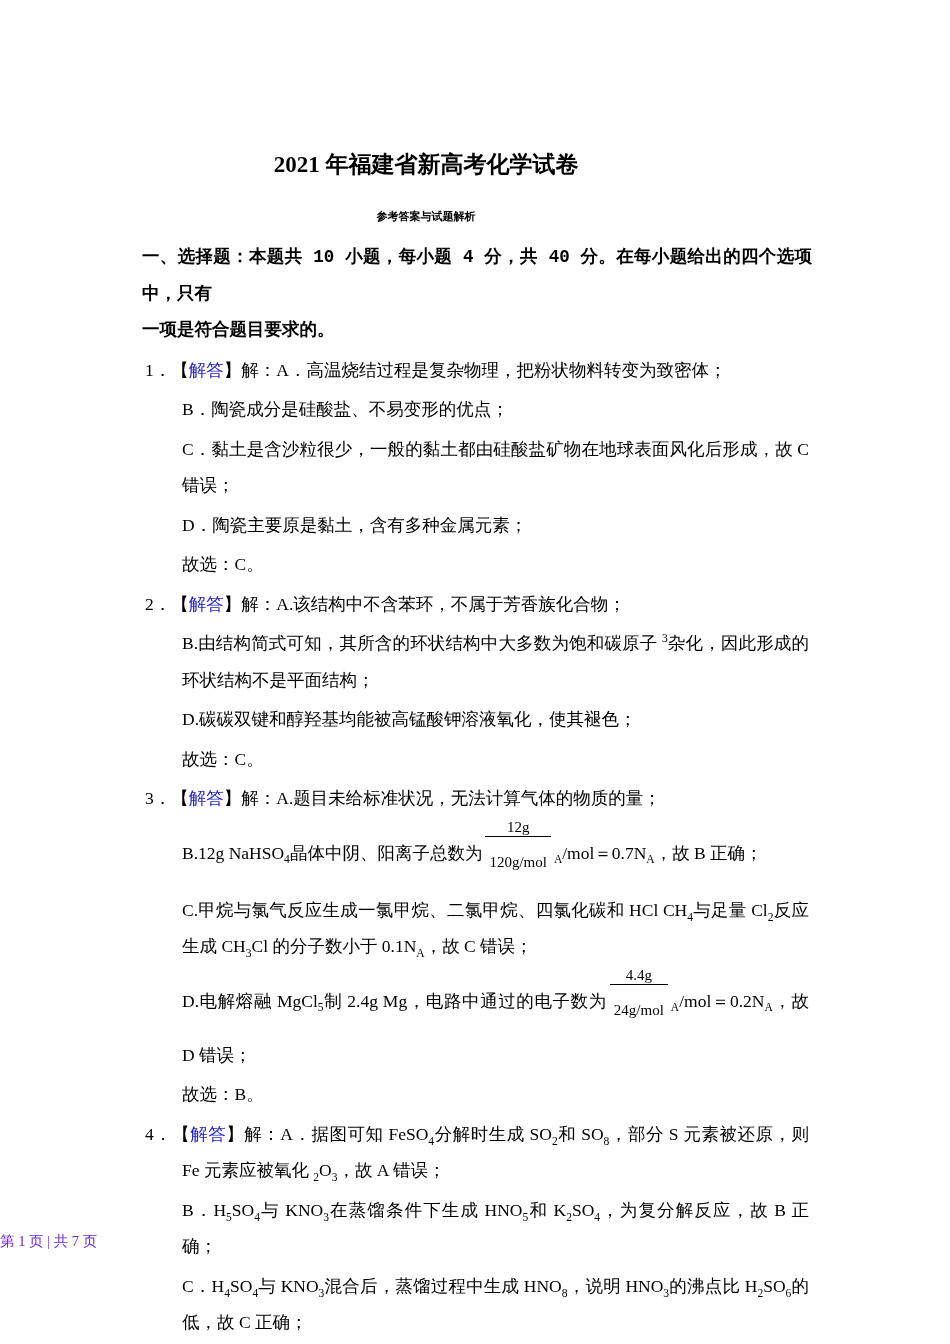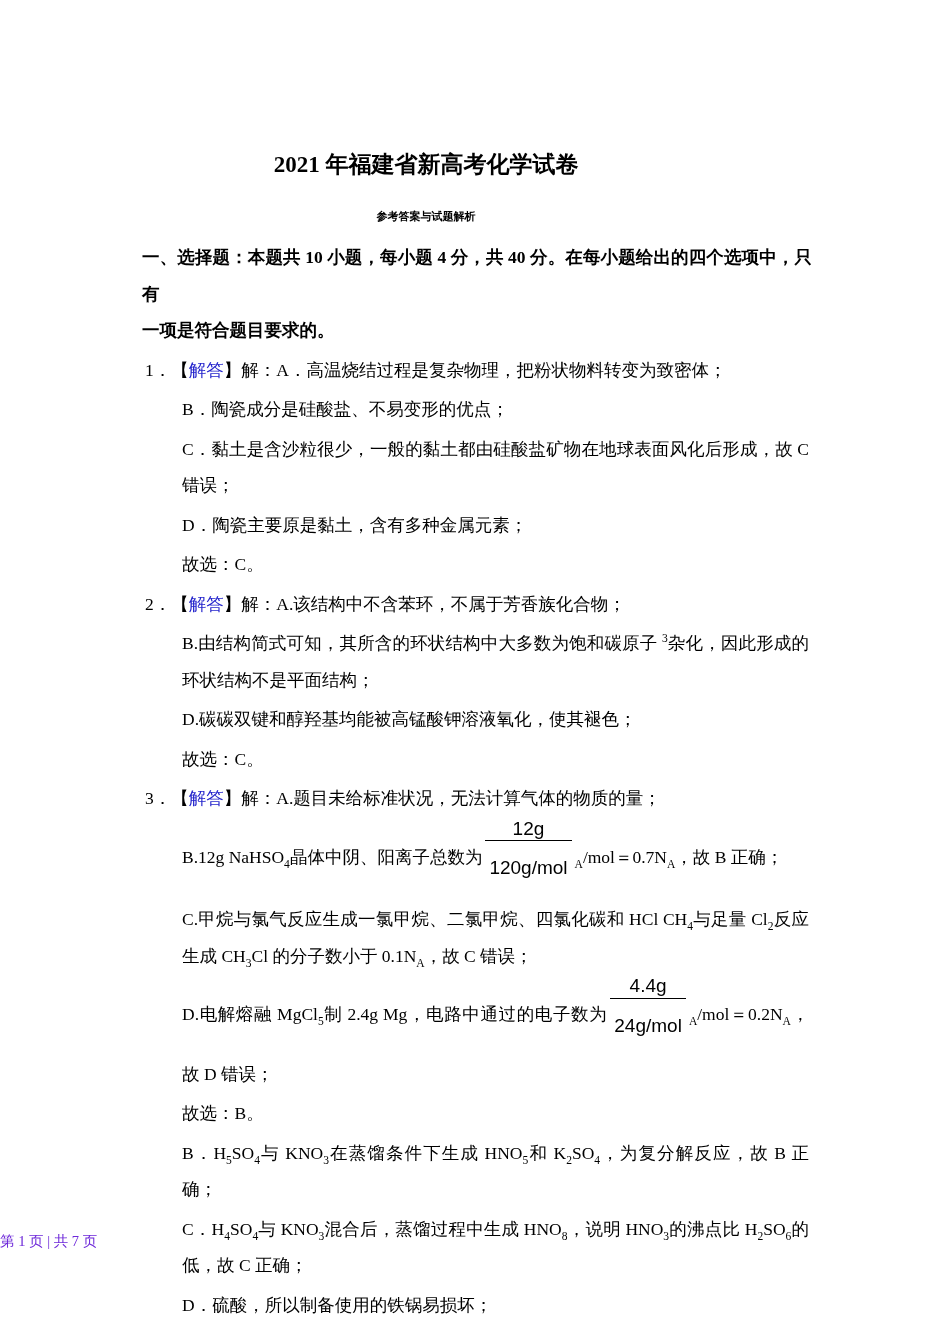--- a/index.html
+++ b/index.html
@@ -30,40 +30,41 @@
     width: 670px;
     margin-left: 142px;
     margin-top: 13px;
     font-size: 17.5px;
     line-height: 36.5px;
   }
   .section-heading p {
     margin: 0;
     font-weight: bold;
     text-align: justify;
+    font-family: Liberation Mono, monospace;
   }
   .question { margin: 0; }
   .question p.line {
     margin: 3px;
     padding-left: 37px;
     text-align: justify;
   }
   .question p.first-line {
     text-indent: -37px;
   }
   .blue-label {  }
   sub, sup { font-size: 66%; line-height: 0; }
   sub { vertical-align: sub; }
   sup { vertical-align: super; }
   .frac {
     display: inline-block;
     vertical-align: middle;
     text-align: center;
-    font-family: Liberation Sans, sans-serif;
-    font-size: 19px;
+    font-family: Liberation Serif, serif;
+    font-size: 15px;
     line-height: 1.2;
     margin: 0 3px;
     transform: translateY(-2px);
   }
   .frac .num { display: block; padding: 0 4px; }
   .frac .den { display: block; border-top: 1.6px solid #000; padding: 16px 4px; }
   .page-footer {
     position: absolute;
     bottom: 94px;
     left: 0;
@@ -102,20 +103,21 @@
           <p class="line">故选：C。</p>
         </div>
         <div class="question">
           <p class="line first-line">3．【<span class="blue-label" style="color: rgb(36, 36, 204);">解答</span>】解：A.题目未给标准状况，无法计算气体的物质的量；</p>
           <p class="line">B.12g NaHSO<sub>4</sub>晶体中阴、阳离子总数为<span class="frac"><span class="num">12g</span><span class="den">120g/mol</span></span><sub>A</sub>/mol＝0.7N<sub>A</sub>，故 B 正确；</p>
           <p class="line">C.甲烷与氯气反应生成一氯甲烷、二氯甲烷、四氯化碳和 HCl CH<sub>4</sub>与足量 Cl<sub>2</sub>反应生成 CH<sub>3</sub>Cl 的分子数小于 0.1N<sub>A</sub>，故 C 错误；</p>
           <p class="line">D.电解熔融 MgCl<sub>5</sub>制 2.4g Mg，电路中通过的电子数为<span class="frac"><span class="num">4.4g</span><span class="den">24g/mol</span></span><sub>A</sub>/mol＝0.2N<sub>A</sub>，故 D 错误；</p>
           <p class="line">故选：B。</p>
         </div>
         <div class="question">
+          <p class="line first-line">4．【<span class="blue-label" style="color: rgb(36, 36, 204);">解答</span>】解：A．据图可知 FeSO<sub>4</sub>分解时生成 SO<sub>2</sub>和 SO<sub>8</sub>，部分 S 元素被还原，则 Fe 元素应被氧化 <sub>2</sub>O<sub>3</sub>，故 A 错误；</p>
           <p class="line">B．H<sub>5</sub>SO<sub>4</sub>与 KNO<sub>3</sub>在蒸馏条件下生成 HNO<sub>5</sub>和 K<sub>2</sub>SO<sub>4</sub>，为复分解反应，故 B 正确；</p>
           <p class="line">C．H<sub>4</sub>SO<sub>4</sub>与 KNO<sub>3</sub>混合后，蒸馏过程中生成 HNO<sub>8</sub>，说明 HNO<sub>3</sub>的沸点比 H<sub>2</sub>SO<sub>6</sub>的低，故 C 正确；</p>
           <p class="line">D．硫酸，所以制备使用的铁锅易损坏；</p>
         </div>
       </div>
   </div>
 
   <div class="page-footer">第 1 页 | 共 7 页</div>
 </div>
 

